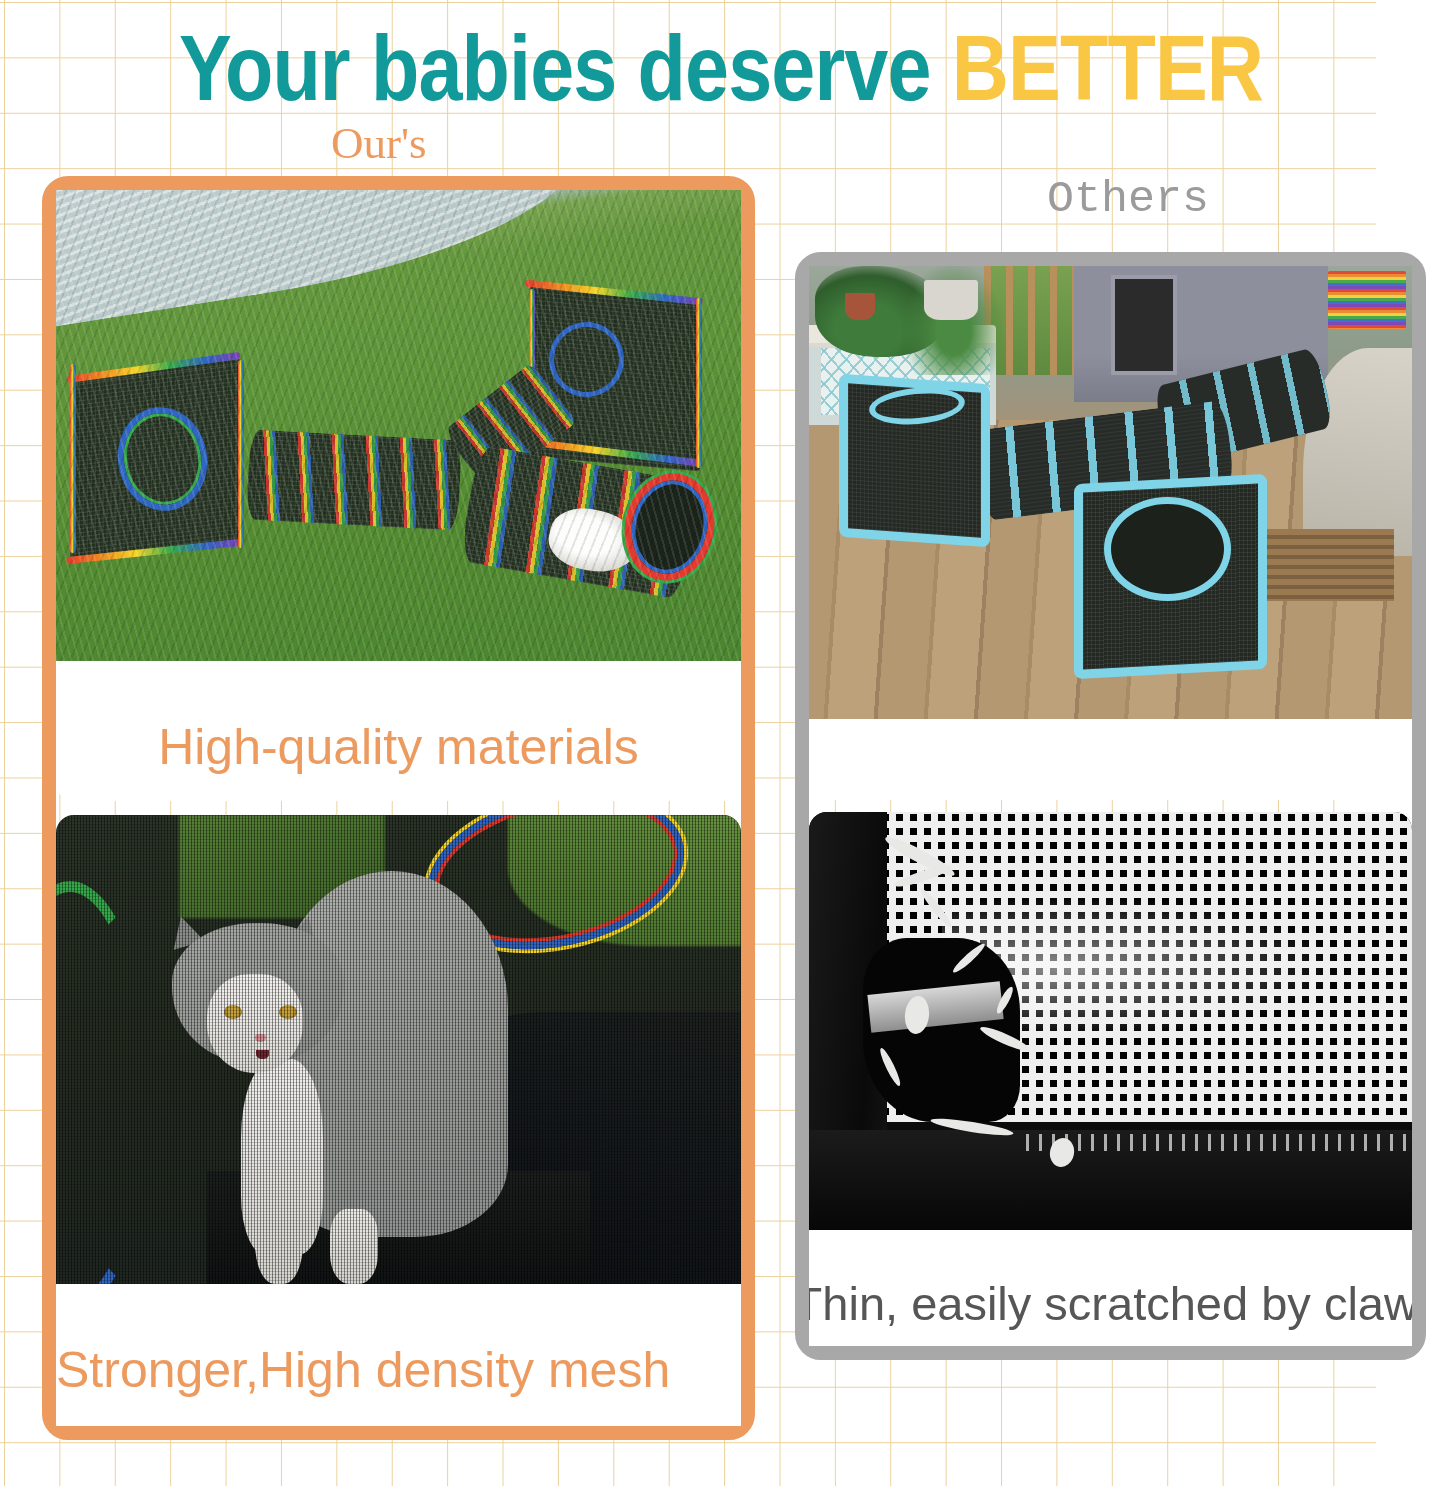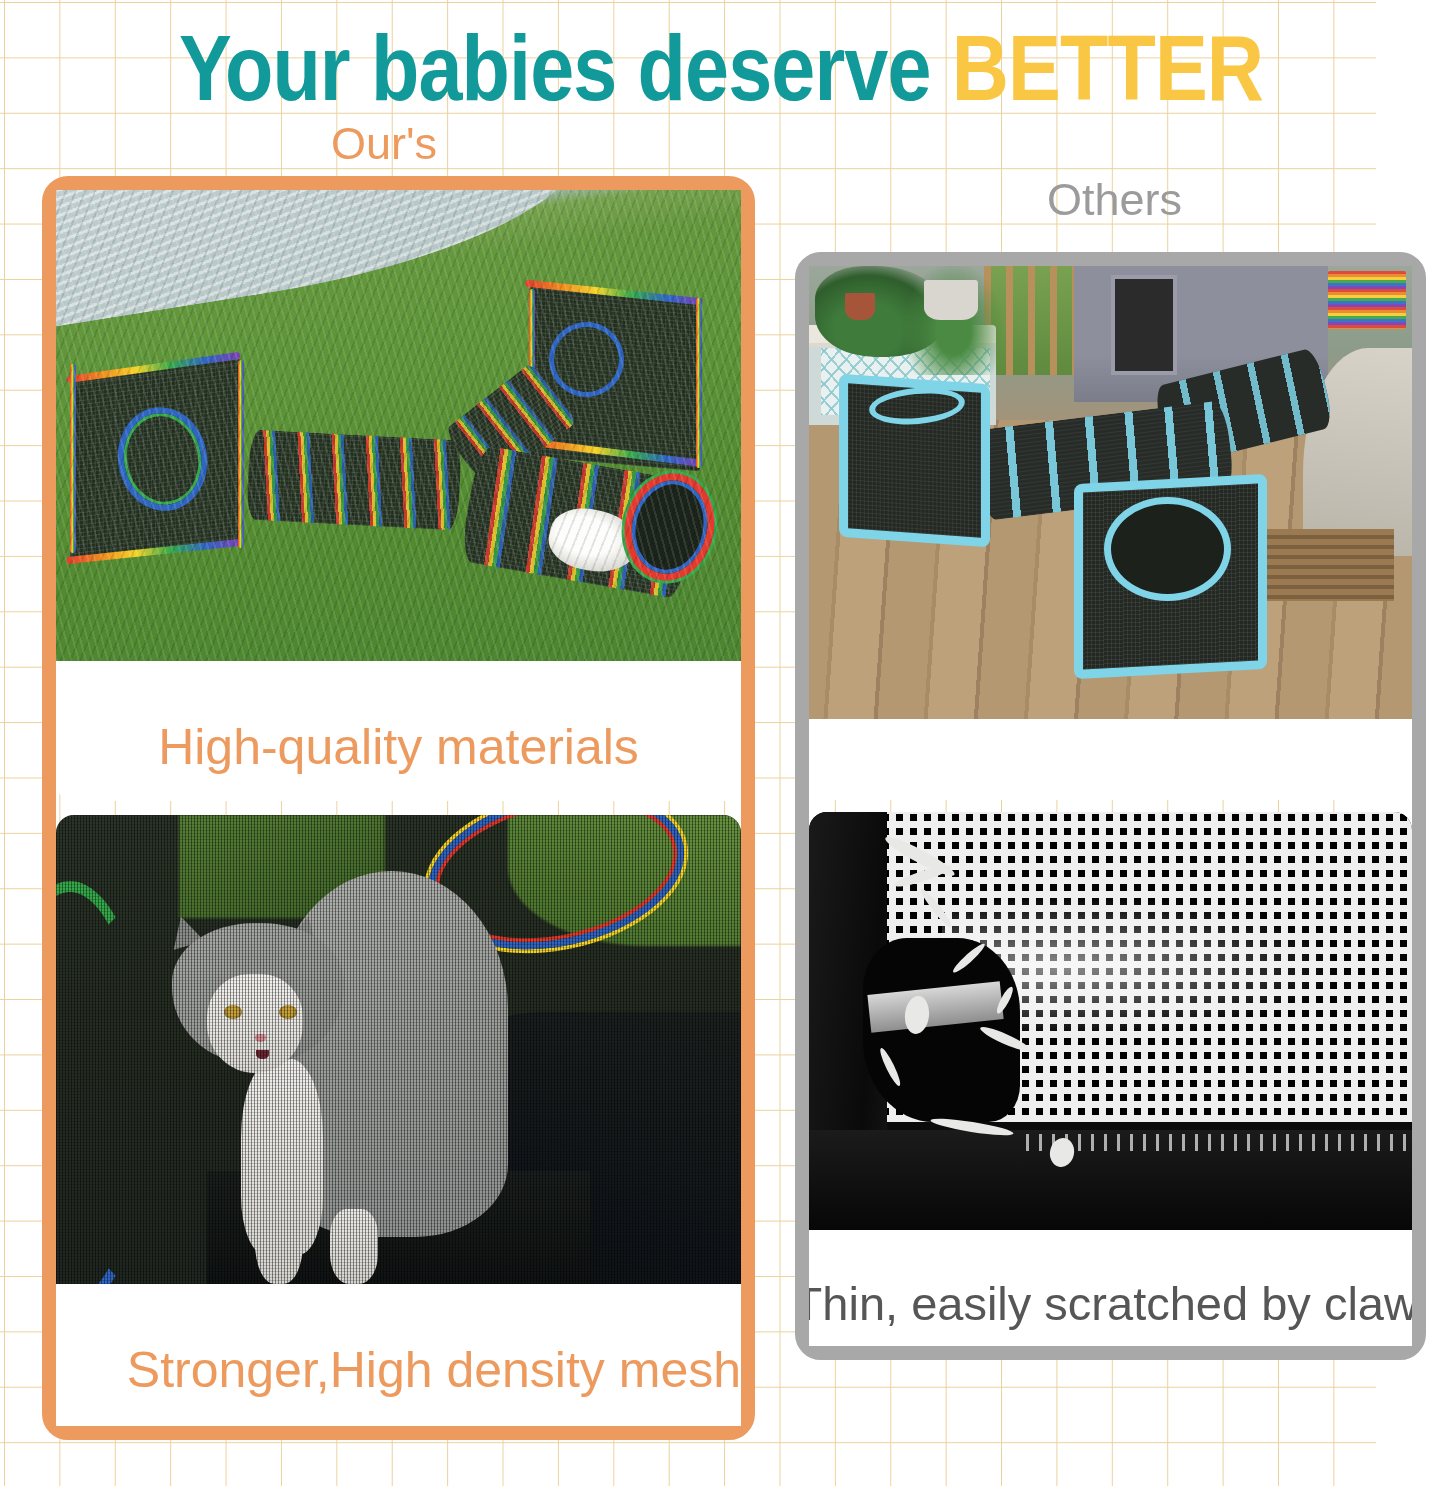--- a/index.html
+++ b/index.html
@@ -44,22 +44,22 @@
   .headline .t-gold  { color: #f9c744; }
 
   
   .col-label {
     position: absolute;
     font-size: 45px;
     font-weight: normal;
     line-height: 1;
     white-space: nowrap;
   }
-  .label-ours   { left: 331px; top: 121px; color: #ed9a5f; }
-  .label-others { left: 1047px; top: 177px; color: #9b9b9b; }
+  .label-ours   { left: 331px; top: 121px; color: #ed9a5f; font-family: Liberation Serif, serif; }
+  .label-others { left: 1047px; top: 177px; color: #9b9b9b; font-family: Liberation Mono, monospace; }
 
   
   .panel {
     position: absolute;
     border-style: solid;
     display: flex;
     flex-direction: column;
   }
   .panel-ours {
     left: 42px;  top: 176px;
@@ -101,21 +101,21 @@
   }
   .caption-text { line-height: 1; font-weight: normal; }
 
   .cap-ours  .caption-text { color: #ed9a5f; font-size: 50px; }
   .cap-other .caption-text { color: #565656; font-size: 47px; }
 
   
   .c1 .photo   { height: 493px; }
   .c1 .caption { height: 114px; justify-content: center; }
   .c2 .photo   { height: 513px; }
-  .c2 .caption { height: 122px; justify-content: flex-end; }
+  .c2 .caption { height: 122px; justify-content: flex-start; }
   .c3 .photo   { height: 453px; }
   .c3 .caption { height: 98px;  justify-content: center; }
   .c4 .photo   { height: 460px; }
   .c4 .caption { height: 93px;  justify-content: center; padding-left: 14px; }
 
   
   .ph-grass {
     background:
       linear-gradient(172deg,
         #cfd9d6 0%,  #c3ceca 5%,

